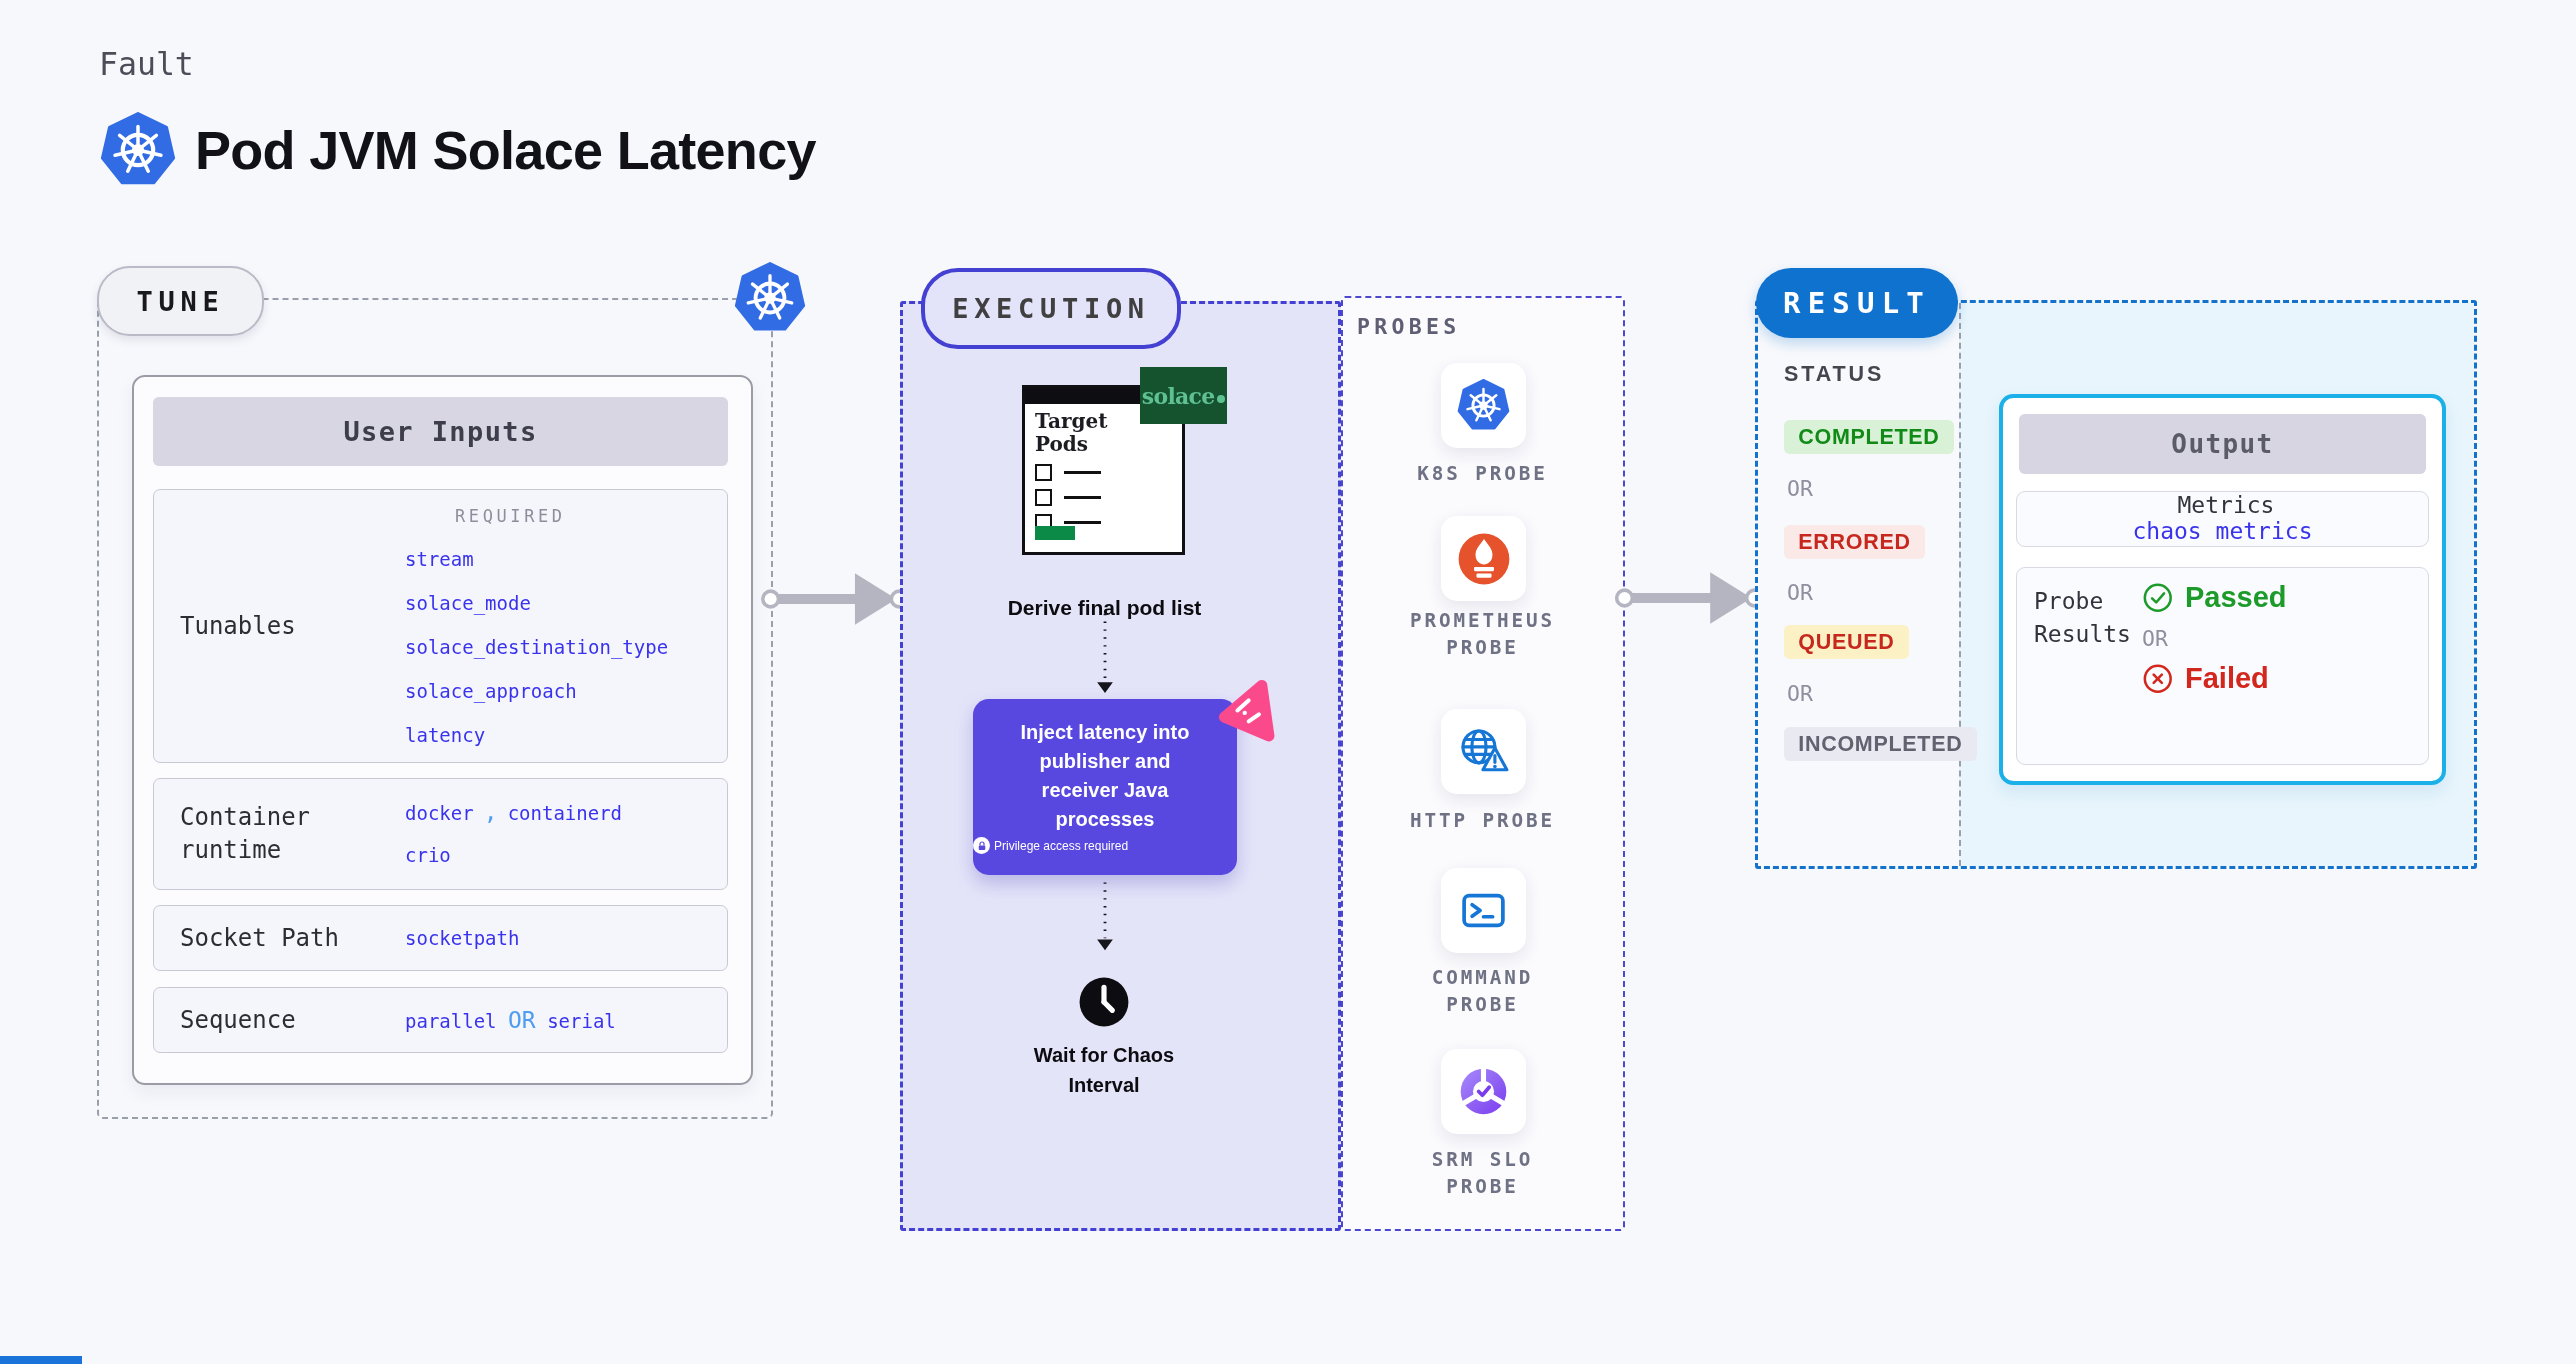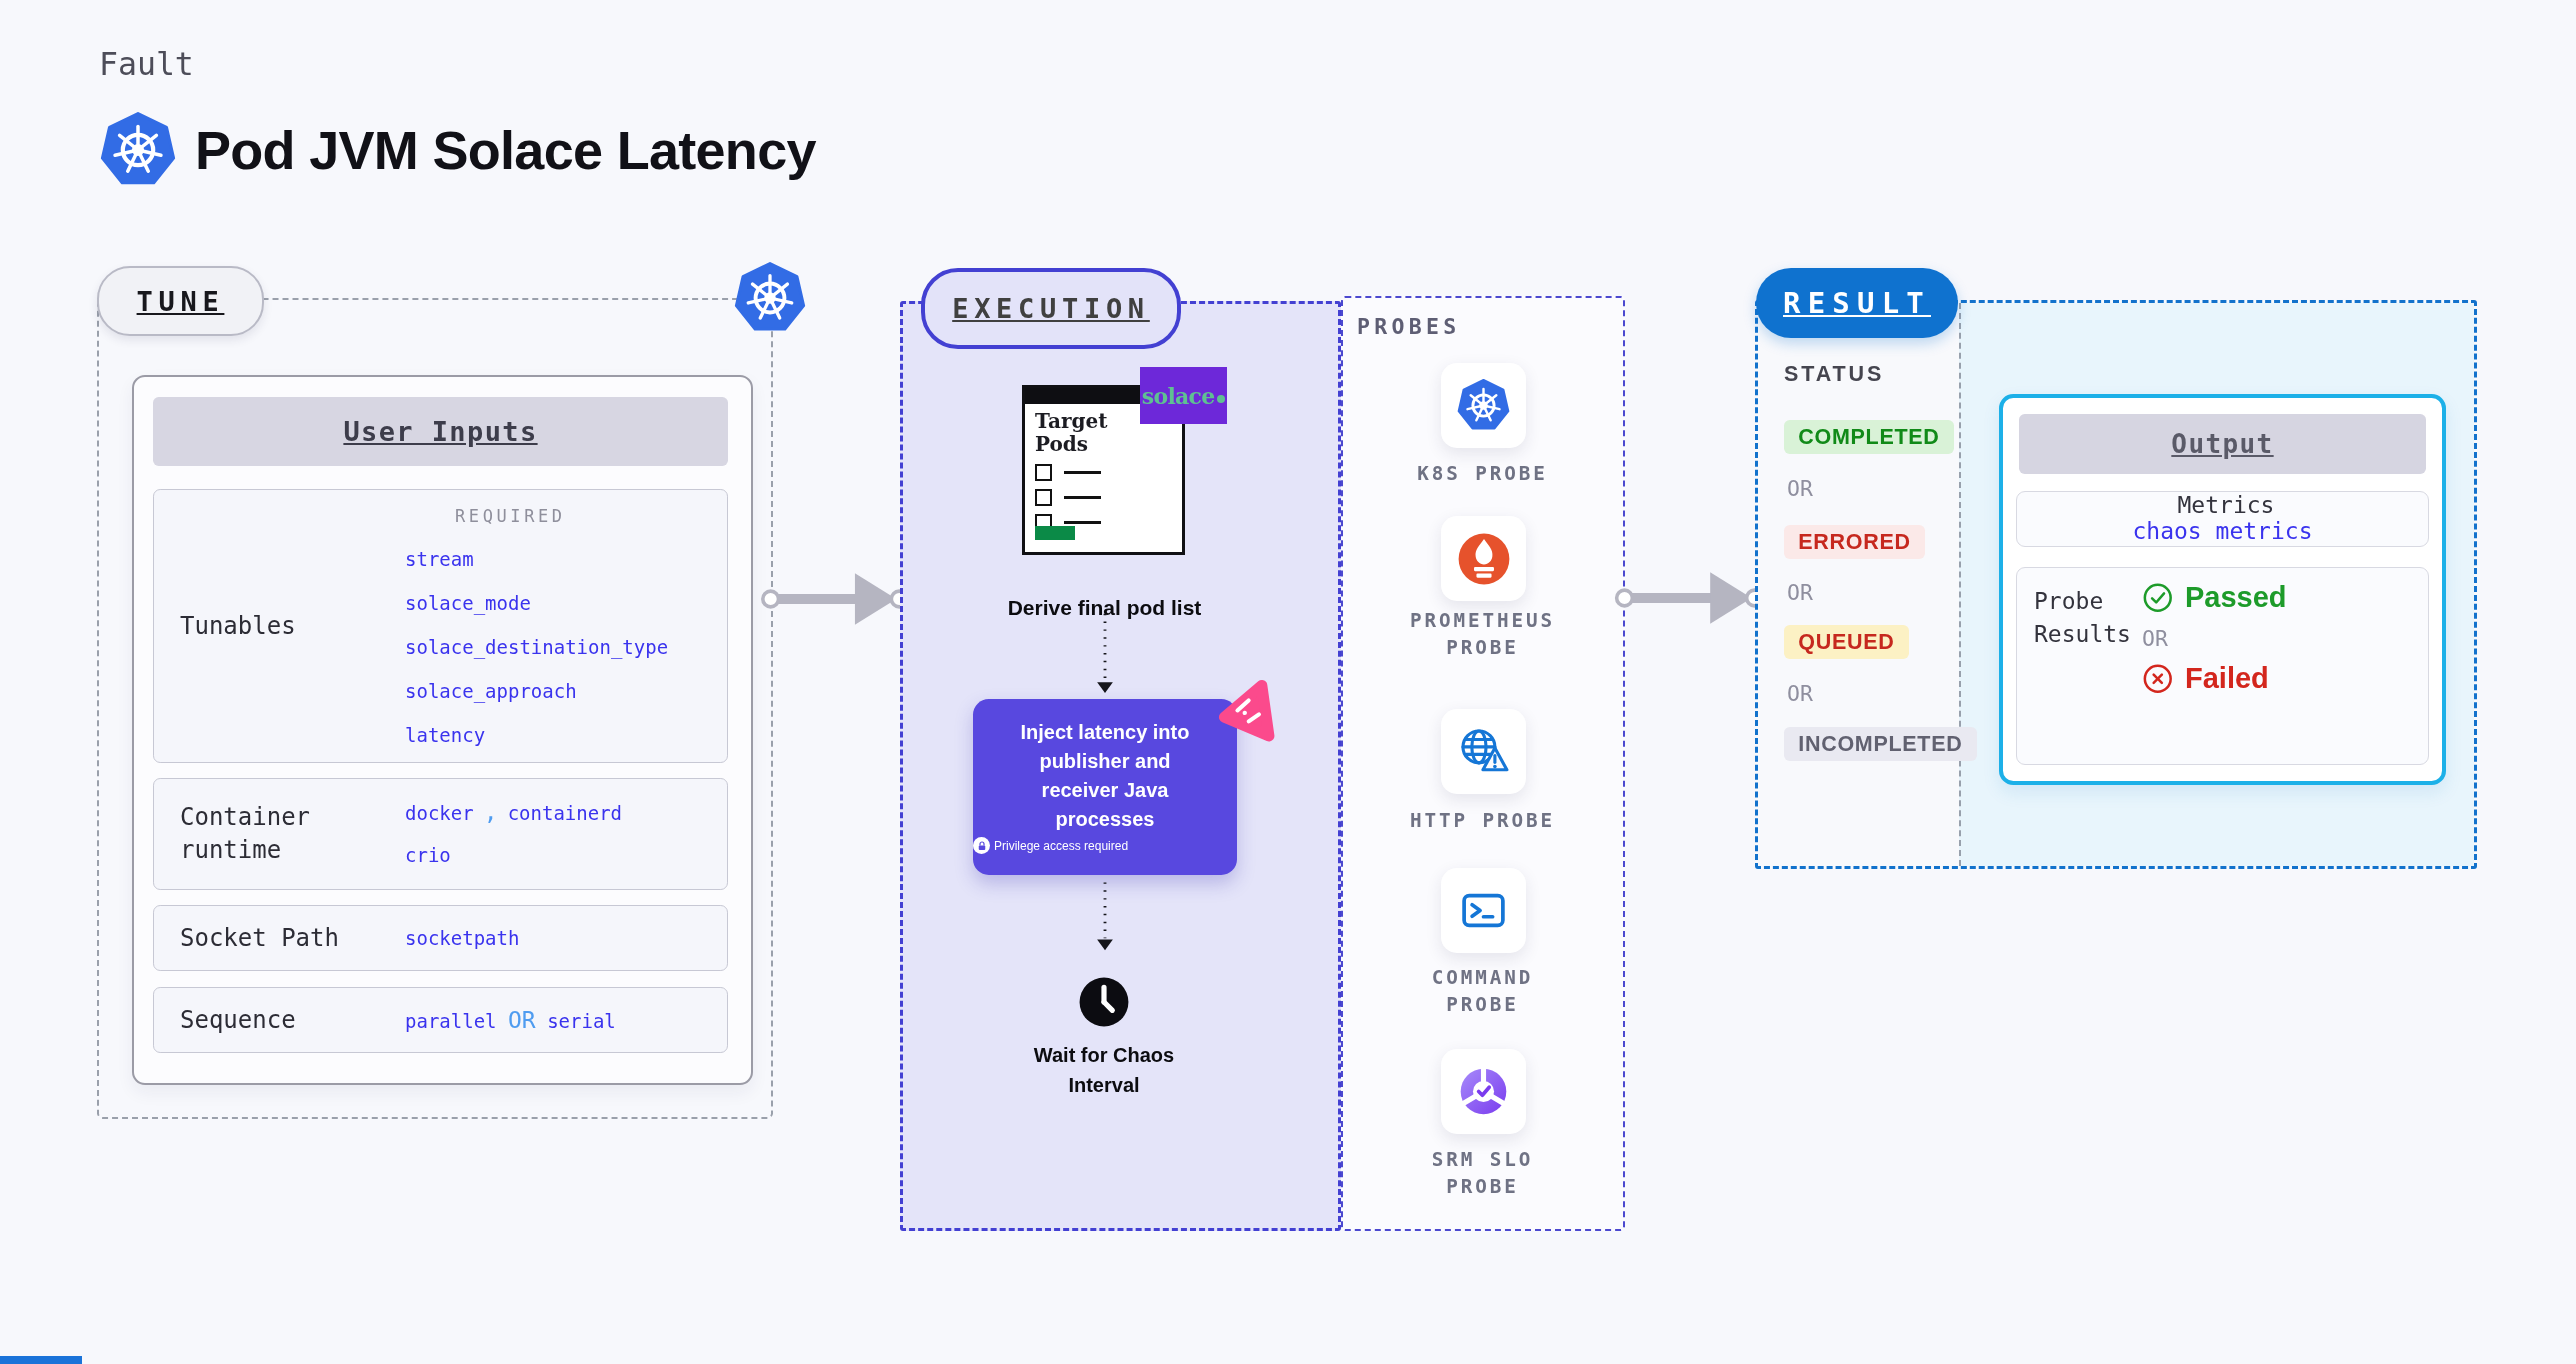--- a/index.html
+++ b/index.html
@@ -1,21 +1,21 @@
 <!DOCTYPE html>
 <html style="font-size:11.5px"><head>
 <meta charset="utf-8">
 <style>
   html,body{margin:0;padding:0;}
   body{background:#f7f8fc;width:2576px;height:1365px;position:relative;overflow:hidden;}
   .abs{position:absolute;}
   .mono{font-family:"DejaVu Sans Mono",monospace;}
   .sans{font-family:"Liberation Sans",sans-serif;}
   .serif{font-family:"DejaVu Serif",serif;}
-  .pill{display:flex;align-items:center;justify-content:center;font-weight:bold;text-decoration:underline;}
+  .pill{display:flex;align-items:center;justify-content:center;font-weight:bold;}
   .row{background:#f5f6fb;border:1.4px solid #c7c8d4;border-radius:7.2px;position:absolute;left:153px;width:575px;box-sizing:border-box;}
   .row-label{position:absolute;left:26px;top:50%;transform:translateY(-50%);font-family:"DejaVu Sans Mono",monospace;font-size:24px;line-height:33px;color:#2c2c35;width:186px;}
   .val{color:#3a33ee;font-family:"DejaVu Sans Mono",monospace;font-size:19px;}
   .val-lt{color:#4f9cf0;font-family:"DejaVu Sans Mono",monospace;font-size:23px;}
   .probe-card{position:absolute;left:1441px;width:85px;height:85px;background:#ffffff;border-radius:15.8px;box-shadow:0 5.7px 15.8px rgba(40,40,80,.10);display:flex;align-items:center;justify-content:center;}
   .probe-label{position:absolute;left:1393px;width:179px;text-align:center;font-family:"DejaVu Sans Mono",monospace;font-weight:bold;font-size:19.3px;letter-spacing:2.9px;line-height:27px;color:#6f7284;}
   .status-badge{position:absolute;left:1784px;height:34px;display:inline-flex;align-items:center;padding:0 14.3px;border-radius:5.7px;font-family:"Liberation Sans",sans-serif;font-weight:bold;font-size:21.5px;letter-spacing:0.7px;}
   .or-lbl{position:absolute;left:1787px;font-family:"DejaVu Sans Mono",monospace;font-size:21.5px;color:#8f8f9f;}
   .out-row{position:absolute;left:2016px;width:413px;background:#fafbfe;border:1.4px solid #d8d9e2;border-radius:9px;box-sizing:border-box;flex-direction:column;}
 </style>
@@ -185,21 +185,21 @@
       <div style="width:37px;height:2.9px;background:#111;"></div>
     </div>
     <div style="display:flex;align-items:center;gap:11.5px;">
       <div style="width:13px;height:13px;border:2.1px solid #111;"></div>
       <div style="width:37px;height:2.9px;background:#111;"></div>
     </div>
   </div>
   <div style="position:absolute;left:10px;top:138px;width:40px;height:14.3px;background:#0b8a47;"></div>
 </div>
 
-<div class="abs" style="left:1140px;top:367px;width:87px;height:57px;background:#6d28d9;display:flex;align-items:center;justify-content:center;">
+<div class="abs" style="left:1140px;top:367px;width:87px;height:57px;background:#14532d;display:flex;align-items:center;justify-content:center;">
   <span class="serif" style="font-weight:bold;font-size:22px;color:#5fc092;letter-spacing:-0.7px;">solace</span>
   <span style="width:8.6px;height:8.6px;border-radius:50%;background:#5fc092;margin-left:2.1px;margin-top:7.2px;"></span>
 </div>
 
 <div class="abs sans" style="left:904px;top:596px;width:401px;text-align:center;font-weight:bold;font-size:21px;color:#0c0c10;">Derive final pod list</div>
 
 <svg class="abs" style="left:1095px;top:612px" width="20" height="82" viewBox="0 0 28 114">
   <line x1="14" y1="2" x2="14" y2="96" stroke="#15151b" stroke-width="4" stroke-dasharray="2 9"></line>
   <polygon points="3,98 25,98 14,113" fill="#15151b"></polygon>
 </svg>

